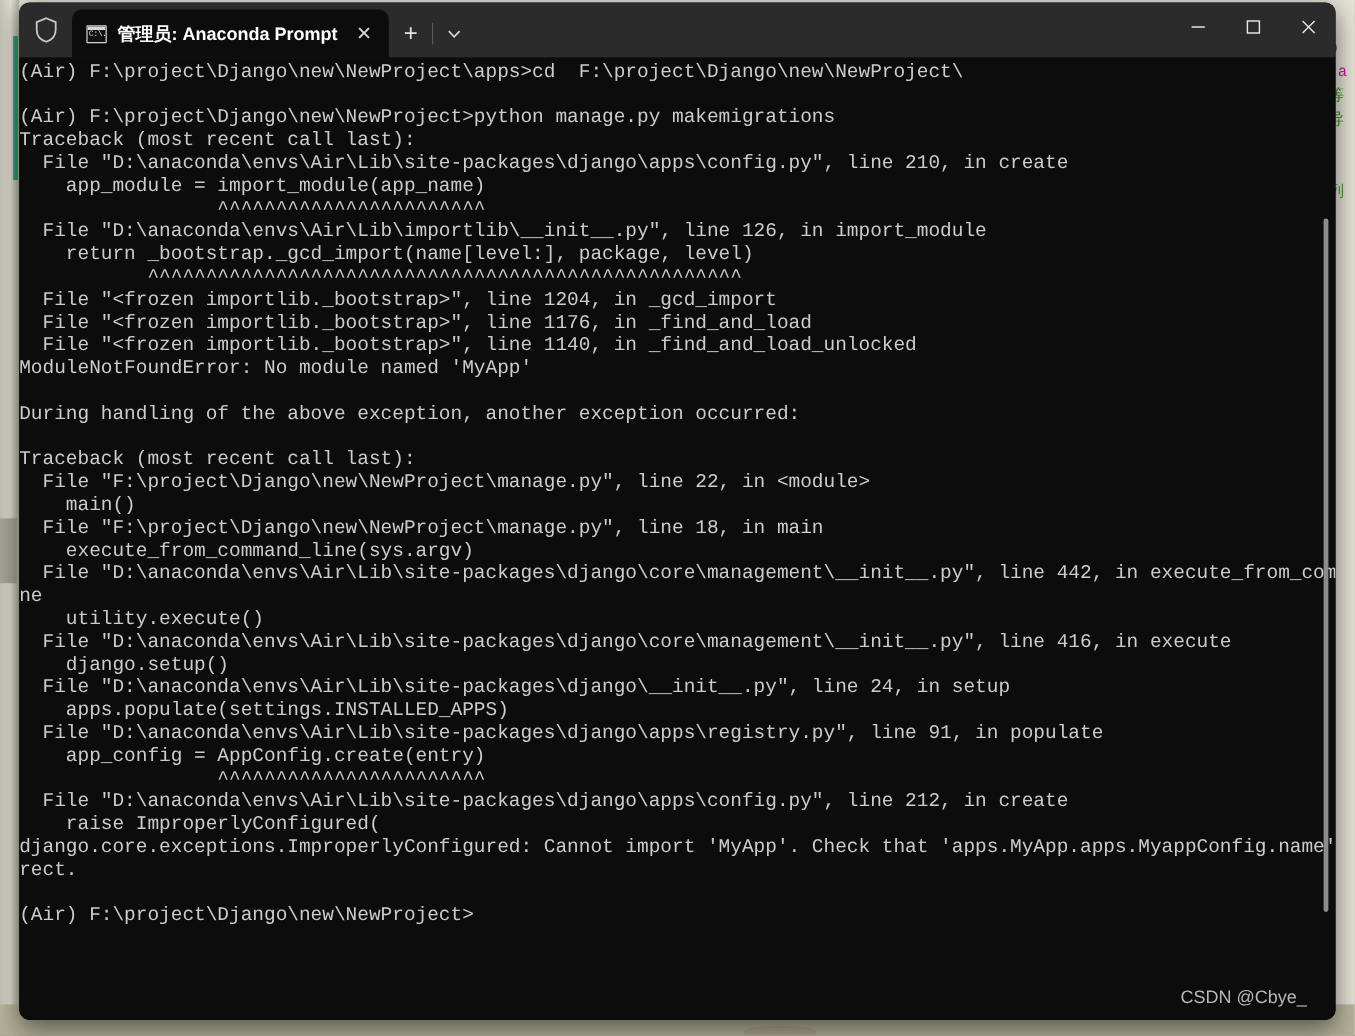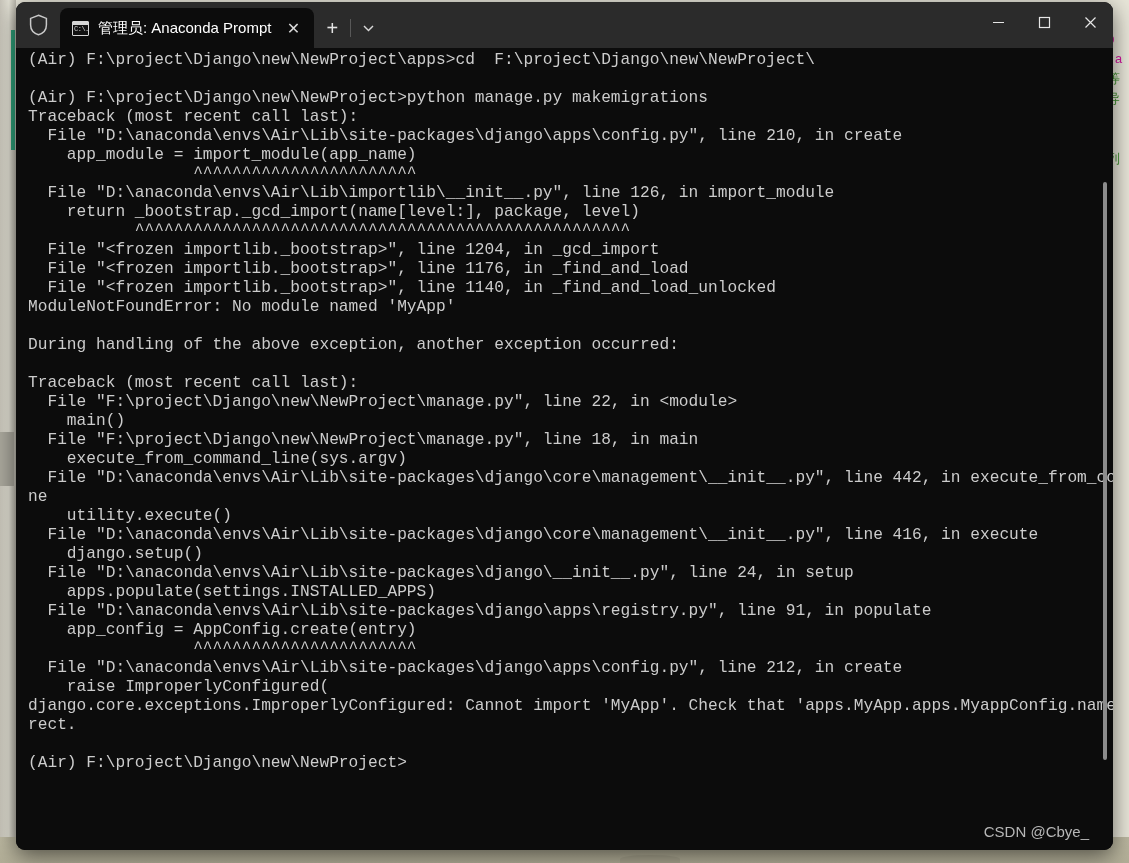--- a/index.html
+++ b/index.html
@@ -147,21 +147,21 @@
     font-family: "Liberation Mono", monospace;
     font-size: 7px;
     color: #d6d6d6;
     line-height: 9px;
     letter-spacing: -0.5px;
   }
 
   .tab-title {
     color: #ffffff;
     font-size: 15px;
-    font-weight: normal;
+    font-weight: bold;
     white-space: nowrap;
     flex: 1 1 auto;
   }
 
   .tab-close {
     width: 26px; height: 26px;
     display: flex; align-items: center; justify-content: center;
     color: #d8d8d8;
     font-size: 16px;
     border-radius: 4px;
@@ -211,21 +211,21 @@
   
   #terminal-body {
     flex: 1 1 auto;
     background: #0c0c0c;
     position: relative;
     overflow: hidden;
   }
 
   #terminal-text {
     position: absolute;
-    left: 12px;
+    left: 0;
     top: 3px;
     right: 14px;
     font-family: "Liberation Mono", monospace;
     font-size: 16.2px;
     line-height: 19px;
     color: #cccccc;
     white-space: pre;
     letter-spacing: 0px;
   }
   .term-line { height: 19px; }

